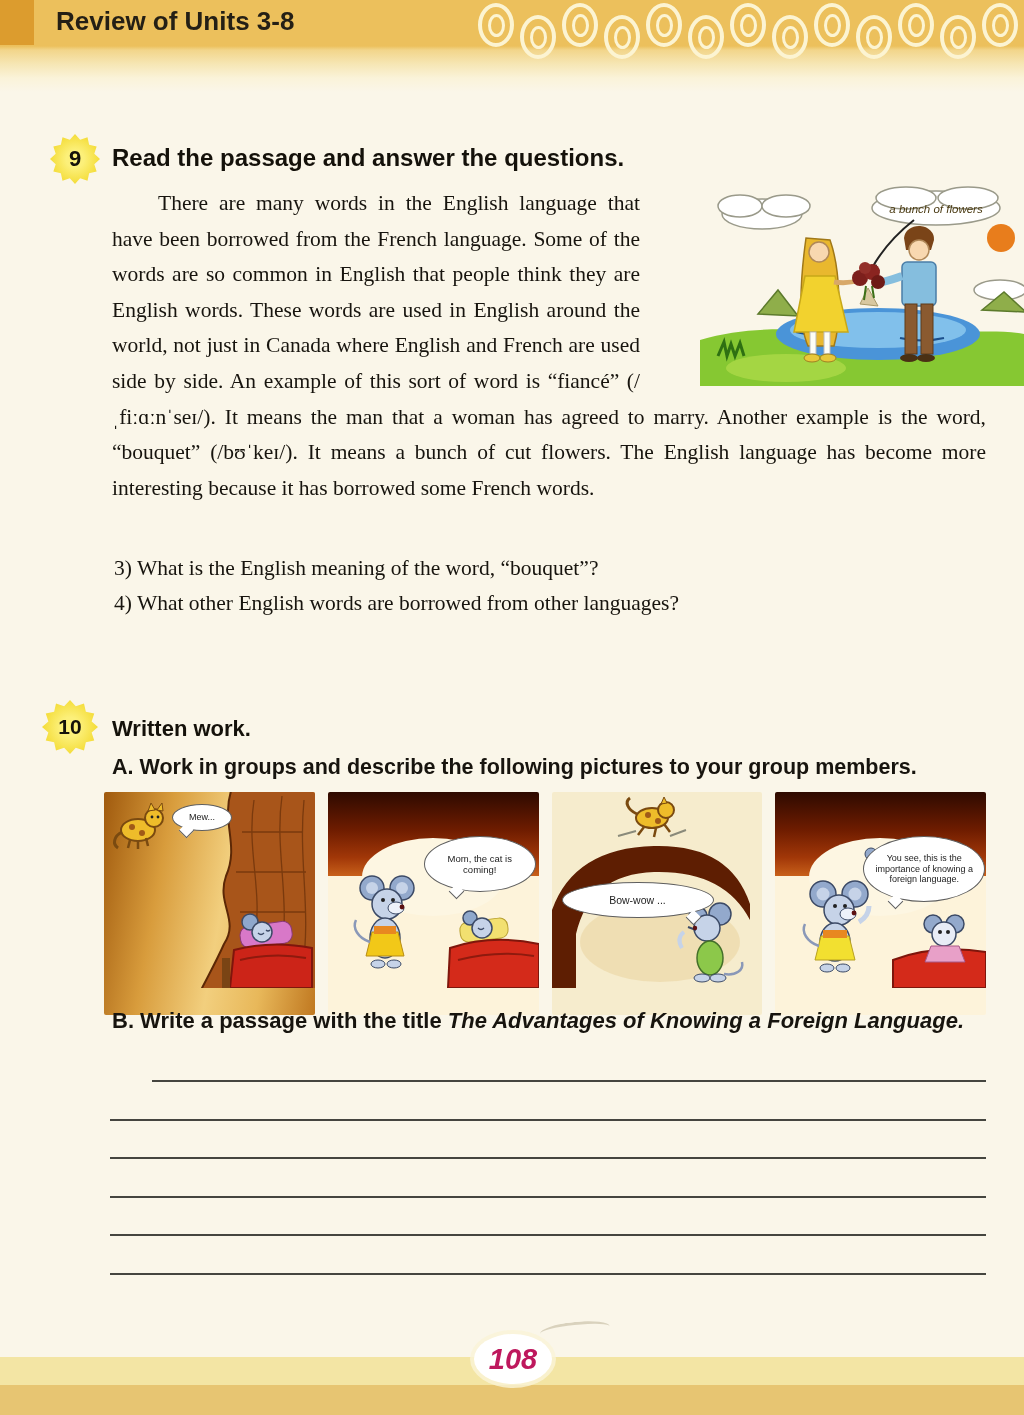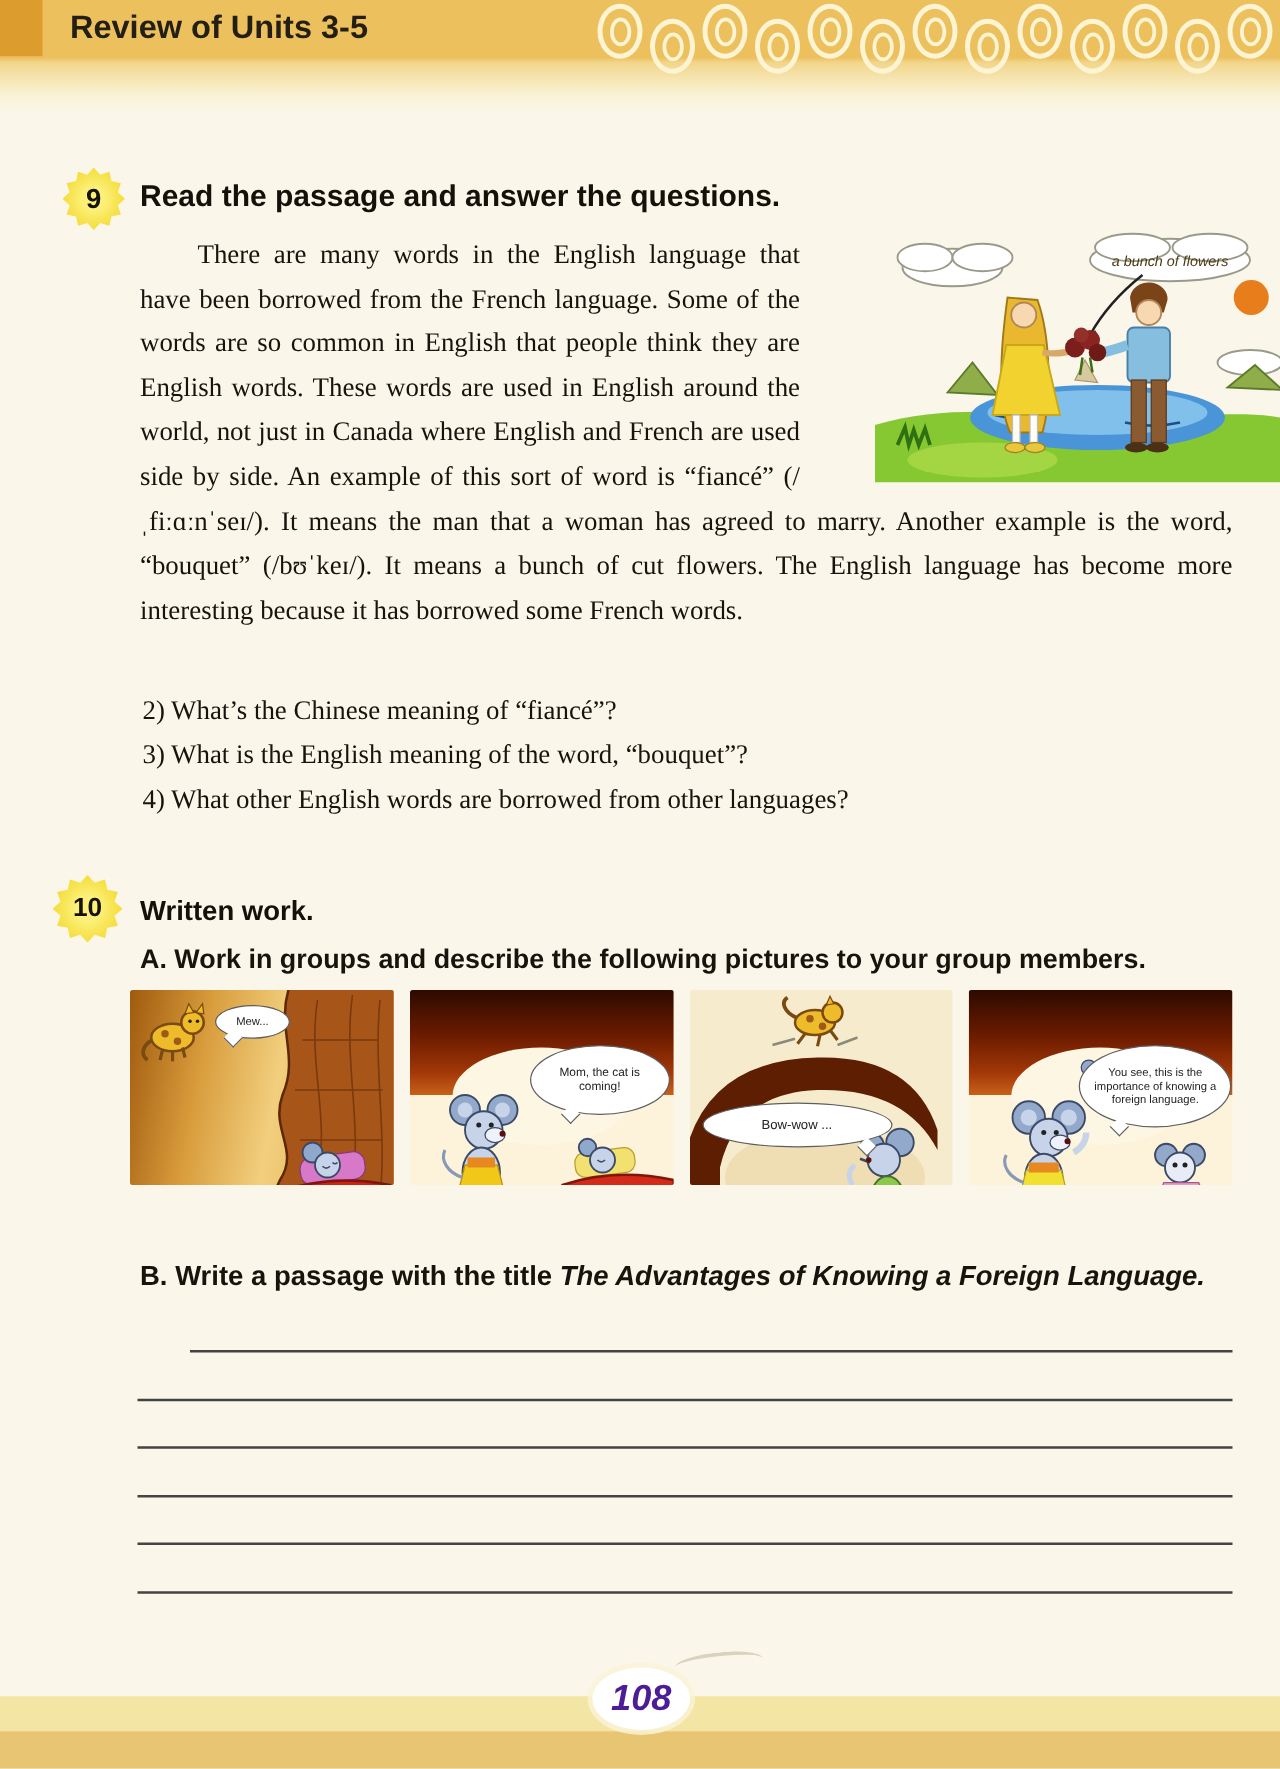--- a/index.html
+++ b/index.html
@@ -35,21 +35,21 @@
   .passage { position:absolute; left:112px; top:186px; width:874px;
              font-size:21.5px; line-height:35.6px; text-align:justify; text-indent:46px; }
   .illu { float:right; width:332px; height:206px; margin:-6px 0 8px 14px; position:relative; }
   .questions { position:absolute; left:114px; top:551px; width:780px;
                font-size:21.5px; line-height:35.4px; }
 
   
   .task-a { position:absolute; left:112px; top:755px; width:880px;
             font-family:"Liberation Sans",sans-serif; font-weight:700; font-size:21.5px; }
   .strip { position:absolute; left:104px; top:792px; width:882px; display:flex; gap:13px; }
-  .panel { position:relative; width:211px; height:156px; overflow:hidden; border-radius:2px; background:#fdf3da; }
+  .panel { position:relative; width:211px; height:223px; overflow:hidden; border-radius:2px; background:#fdf3da; }
   #panel1 { background:linear-gradient(100deg,#a05a0e 0%,#d89c3c 28%,#f2cf7e 55%,#e8b85a 76%,#c07820 100%); }
   #panel3 { background:#f6eccd; }
   .arch { position:absolute; top:0; left:0; width:211px; height:84px;
           background:linear-gradient(180deg,#2e0a00 0%,#6e1c00 45%,#a13708 78%,#c8601a 100%); }
   .dome { position:absolute; top:46px; left:34px; width:142px; height:78px;
           background:#fdf6e2; border-radius:50%; }
   .scene { position:absolute; left:0; top:0; }
 
   .bubble { position:absolute; background:#fff; border:1.5px solid #5e5e5e; border-radius:50%;
             display:flex; align-items:center; justify-content:center; text-align:center;
@@ -73,28 +73,28 @@
   .wline:first-child { margin-left:42px; }
 
   
   .foot-light { position:absolute; left:0; top:1357px; width:1024px; height:28px; background:#f3e5a4; }
   .foot-dark  { position:absolute; left:0; top:1385px; width:1024px; height:30px; background:#e7c572; }
   .swoosh { position:absolute; left:540px; top:1322px; width:70px; height:16px;
             border-top:3px solid #d9d2bd; border-radius:50%; transform:rotate(-6deg); }
   .pageno { position:absolute; left:474px; top:1334px; width:78px; height:50px; background:#fff;
             border-radius:50%; display:flex; align-items:center; justify-content:center;
             font-family:"Liberation Sans",sans-serif; font-style:italic; font-weight:700;
-            font-size:29px; color:#4c1d95; box-shadow:0 0 0 4px rgba(250,244,215,.8); }
+            font-size:29px; color:#be185d; box-shadow:0 0 0 4px rgba(250,244,215,.8); }
 </style>
 </head>
 <body>
 
 <div class="band"></div>
 <div class="band-dark"></div>
-<div class="header-title">Review of Units 3-5</div>
+<div class="header-title">Review of Units 3-8</div>
 <div class="rings">
   <span class="ring">
       <i></i>
     </span>
   <span class="ring">
       <i></i>
     </span>
   <span class="ring">
       <i></i>
     </span>
@@ -186,21 +186,20 @@
         <circle cx="178" cy="102" r="7" fill="#6e1a16"></circle>
           <circle cx="165" cy="88" r="6" fill="#93302a"></circle>
         <path d="M166,106 l-2,14 M172,106 l2,12" stroke="#3c7018" stroke-width="2"></path>
       </g>
     </svg>
   </span>
   <span>There are many words in the English language that have been borrowed from the French language. Some of the words are so common in English that people think they are English words. These words are used in English around the world, not just in Canada where English and French are used side by side. An example of this sort of word is “fiancé” (/ˌfiːɑːnˈseɪ/). It means the man that a woman has agreed to marry. Another example is the word, “bouquet” (/bʊˈkeɪ/). It means a bunch of cut flowers. The English language has become more interesting because it has borrowed some French words.</span>
 </div>
 
 <div class="questions">
-  <div>2) What’s the Chinese meaning of “fiancé”?</div>
   <div>3) What is the English meaning of the word, “bouquet”?</div>
   <div>4) What other English words are borrowed from other languages?</div>
 </div>
 
 <div class="burst" id="badge10">10</div>
 <div class="sec-title" id="title10">Written work.</div>
 <div class="task-a">A. Work in groups and describe the following pictures to your group members.</div>
 
 <div class="strip">
 

